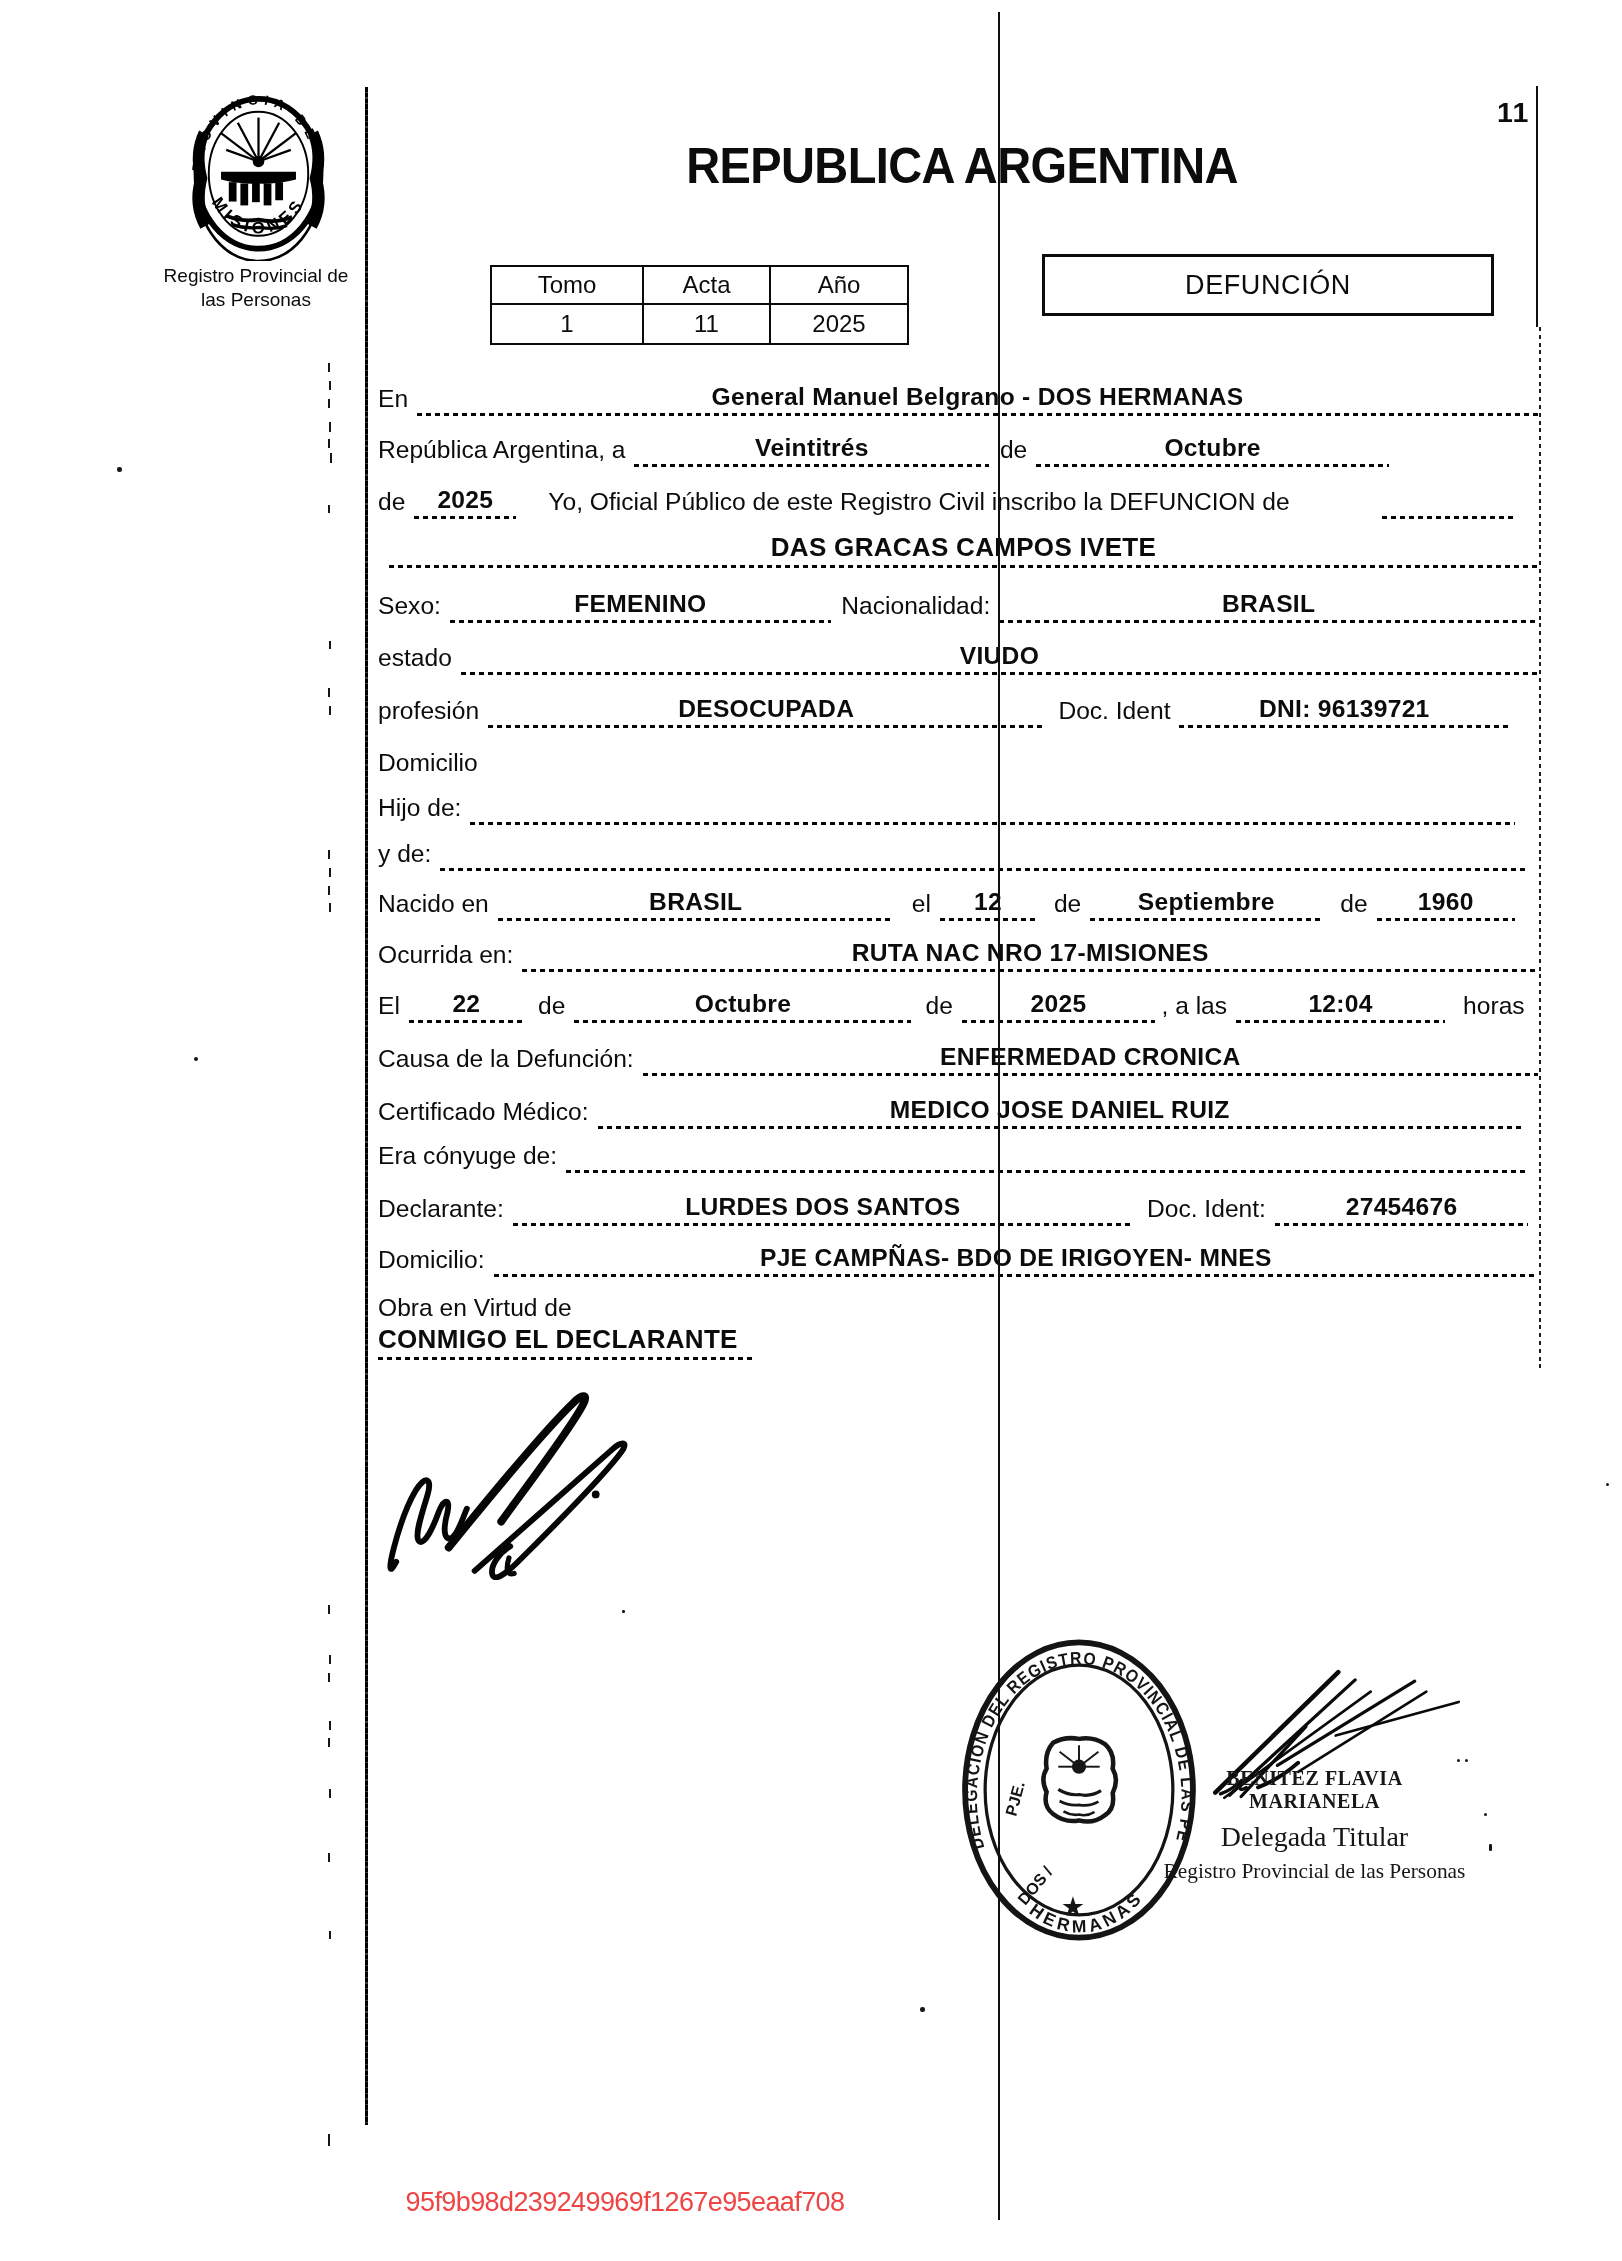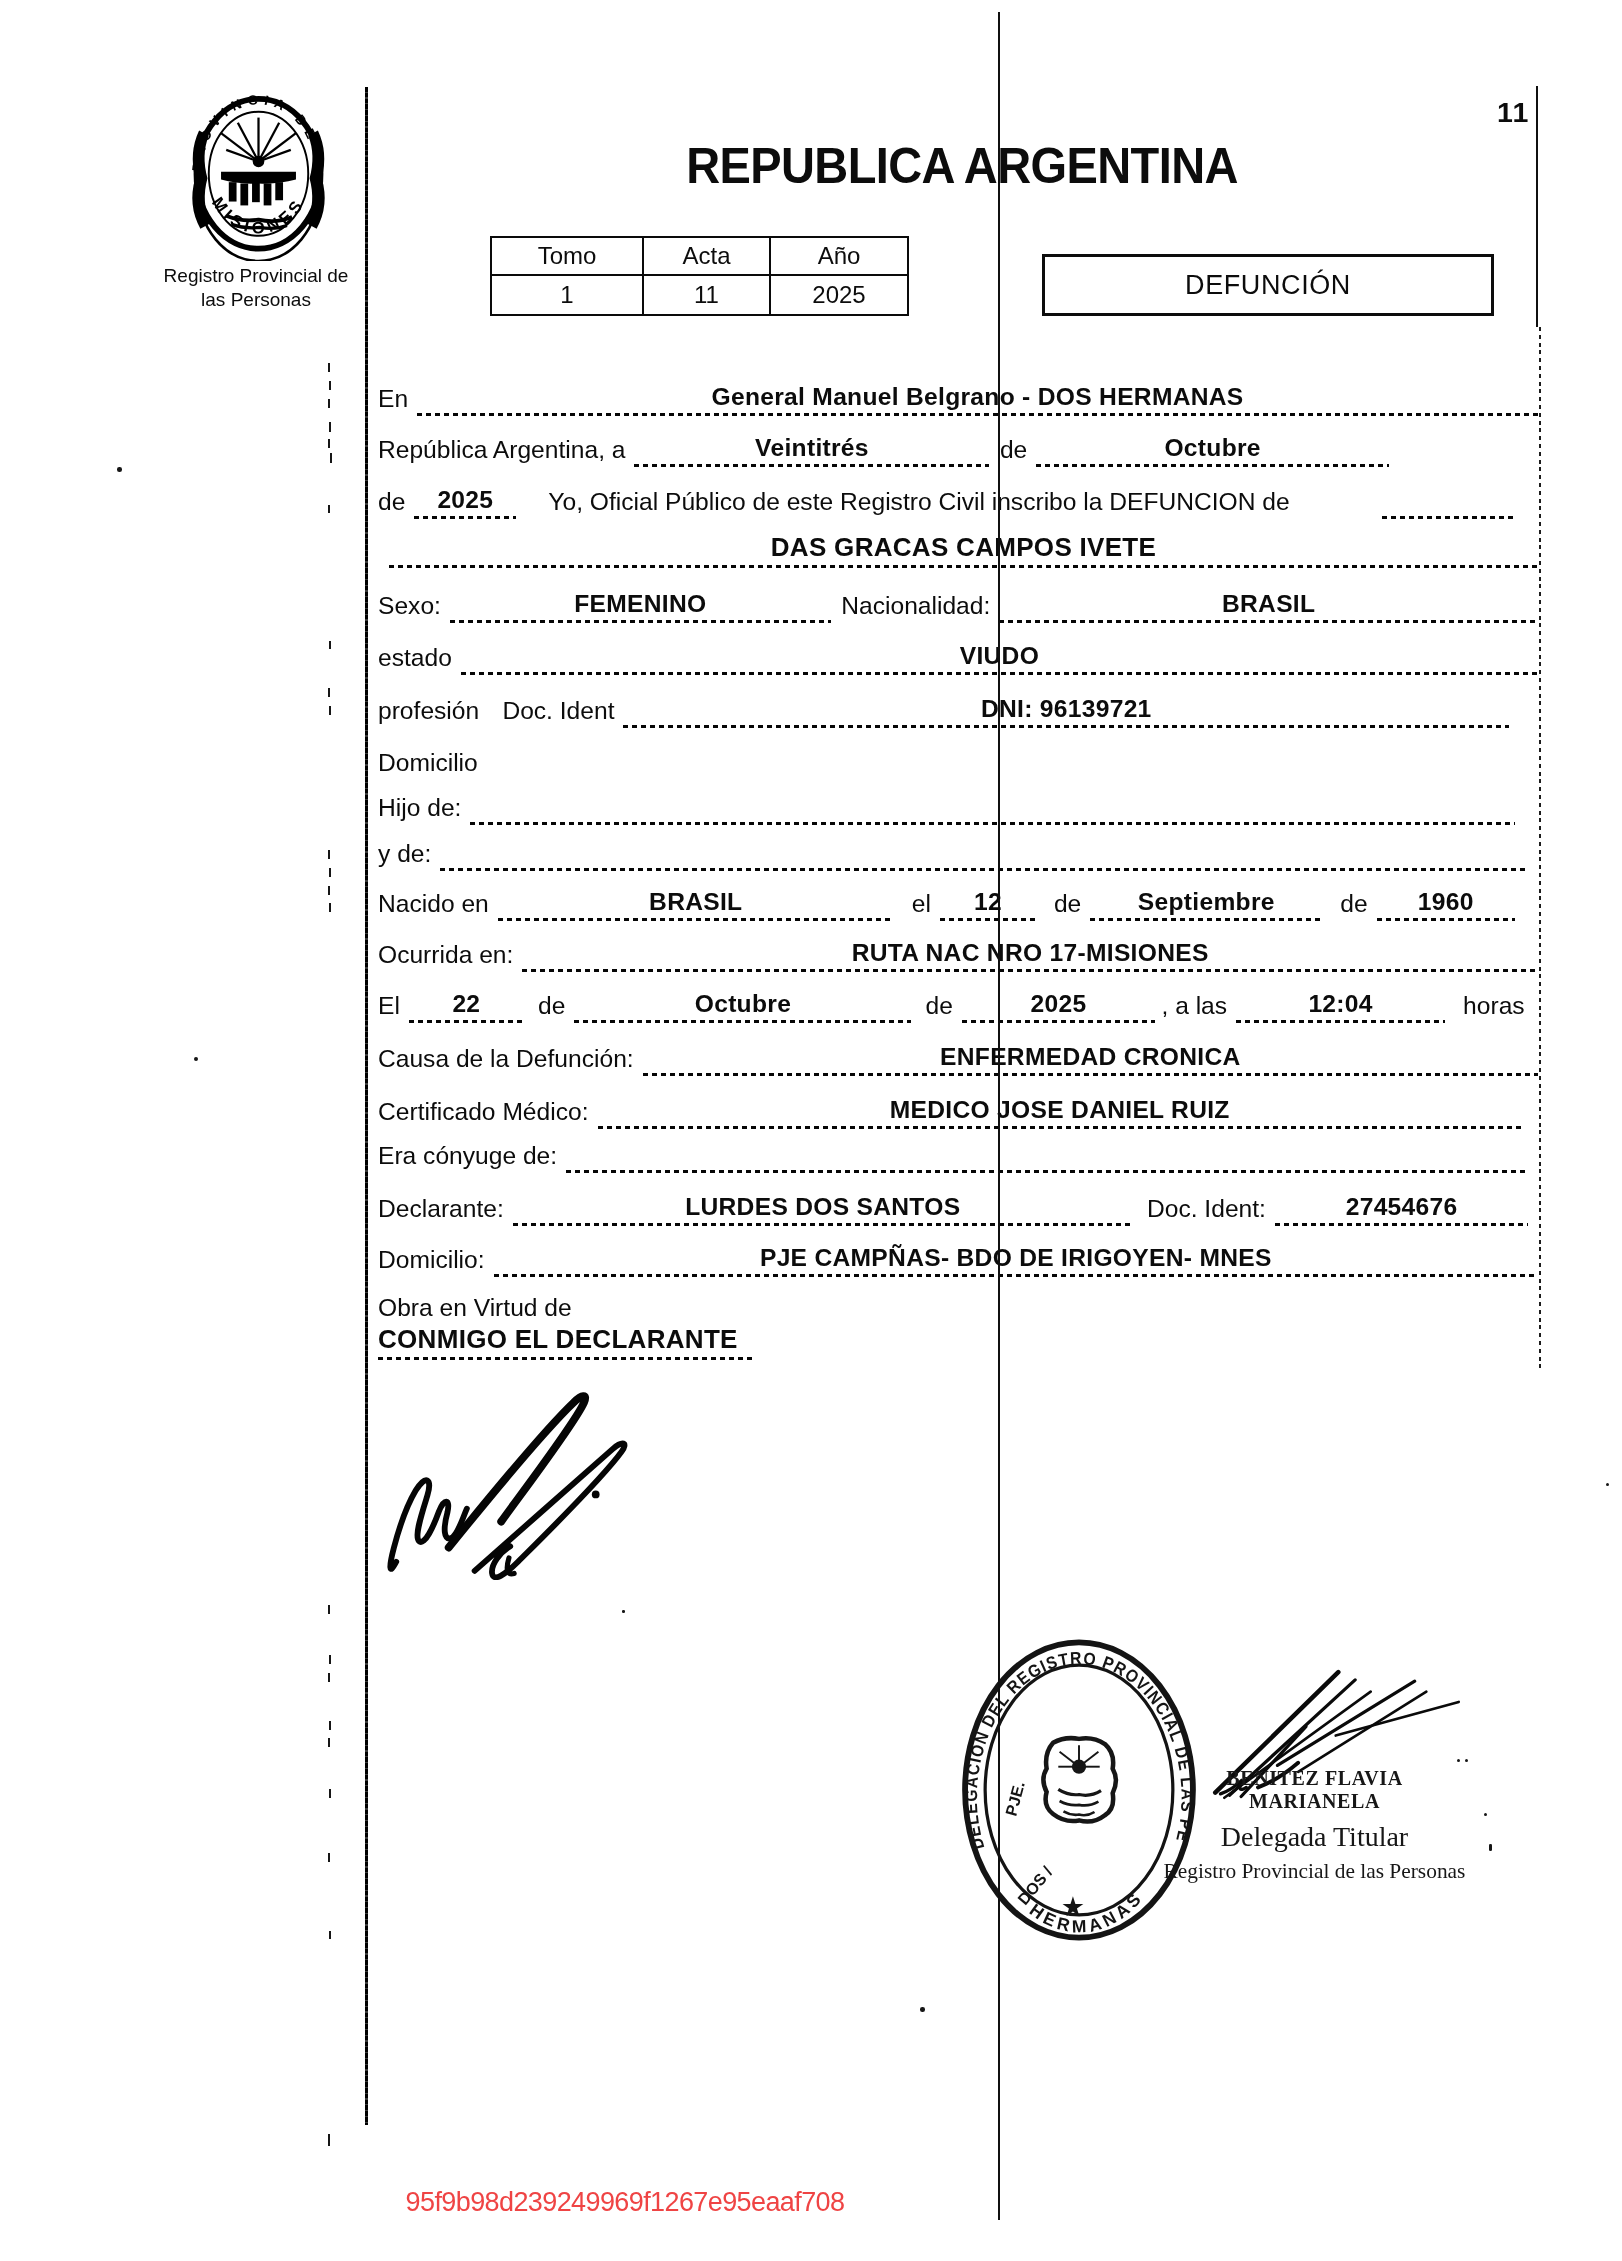--- a/index.html
+++ b/index.html
@@ -16,21 +16,21 @@
 
   .pagenum{position:absolute;left:1497px;top:96px;font-size:28.5px;font-weight:bold;letter-spacing:1.3px;}
 
   .title{position:absolute;left:651px;top:138px;width:622px;text-align:center;
          font-size:47px;font-weight:bold;letter-spacing:-0.6px;transform:scaleY(1.06);}
 
   .logo{position:absolute;left:181px;top:93px;}
   .logo-caption{position:absolute;left:157px;top:264px;width:198px;text-align:center;
                 font-size:19px;line-height:24px;}
 
-  .tomo-table{position:absolute;left:490px;top:236px;display:grid;
+  .tomo-table{position:absolute;left:490px;top:265px;display:grid;
               grid-template-columns:152px 127px 136px;grid-template-rows:38px 38px;
               border:2.6px solid #0a0a0a;font-size:24px;}
   .tomo-table .cell{display:flex;align-items:center;justify-content:center;
               border-right:2.6px solid #0a0a0a;border-bottom:2.6px solid #0a0a0a;}
   .tomo-table .cell:nth-child(3n){border-right:none;}
   .tomo-table .cell:nth-child(n+4){border-bottom:none;}
 
   .defuncion-box{position:absolute;left:1042px;top:254px;width:446px;height:56px;
                  border:3.2px solid #0c0c0c;display:flex;align-items:center;justify-content:center;
                  font-size:27px;letter-spacing:0.6px;}
@@ -173,20 +173,23 @@
 
   <div class="row" style="top:635px">
     <span class="lbl">estado</span>
     <span class="seg grow">
         <span class="val">VIUDO</span>
       </span>
   </div>
 
   <div class="row" style="top:688px">
     <span class="lbl">profesión</span>
+    <span class="seg" style="width:556px">
+        <span class="val">DESOCUPADA</span>
+      </span>
     <span class="lbl" style="padding-left:14.2px">Doc. Ident</span>
     <span class="seg grow" style="margin-right:29px">
         <span class="val">DNI: 96139721</span>
       </span>
   </div>
 
   <div class="row" style="top:740px">
     <span class="lbl">Domicilio</span>
   </div>
 

